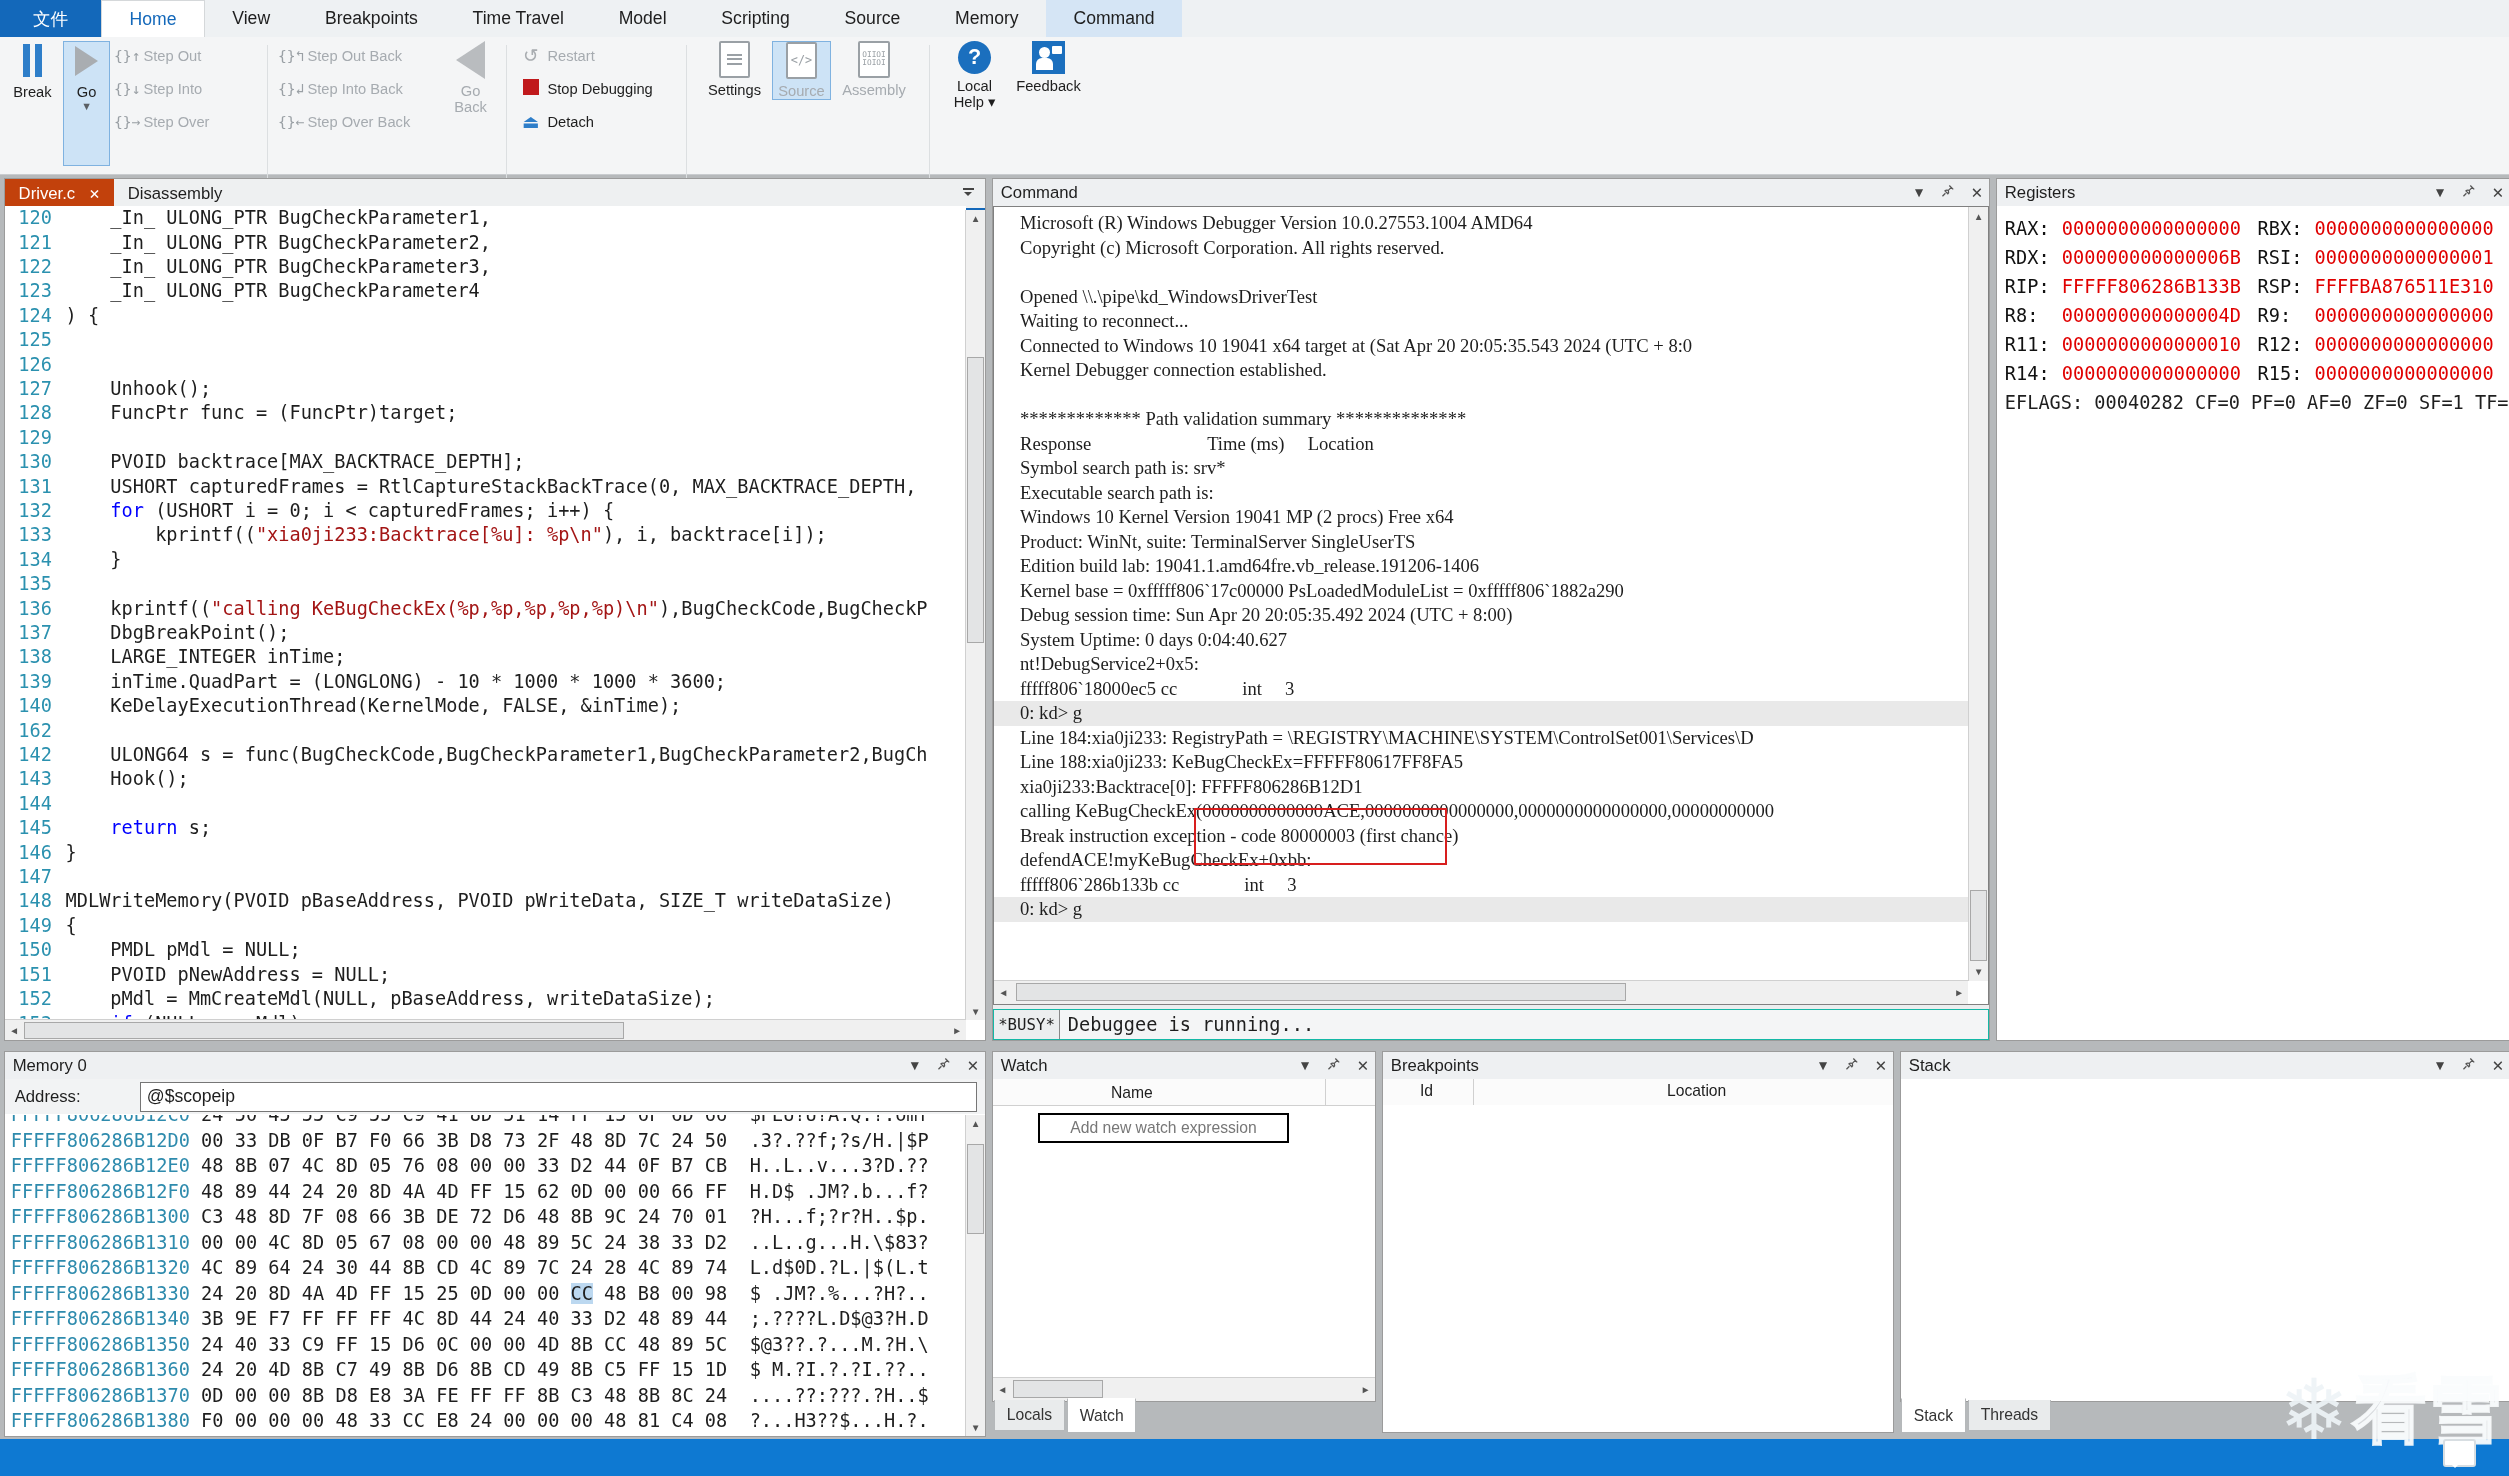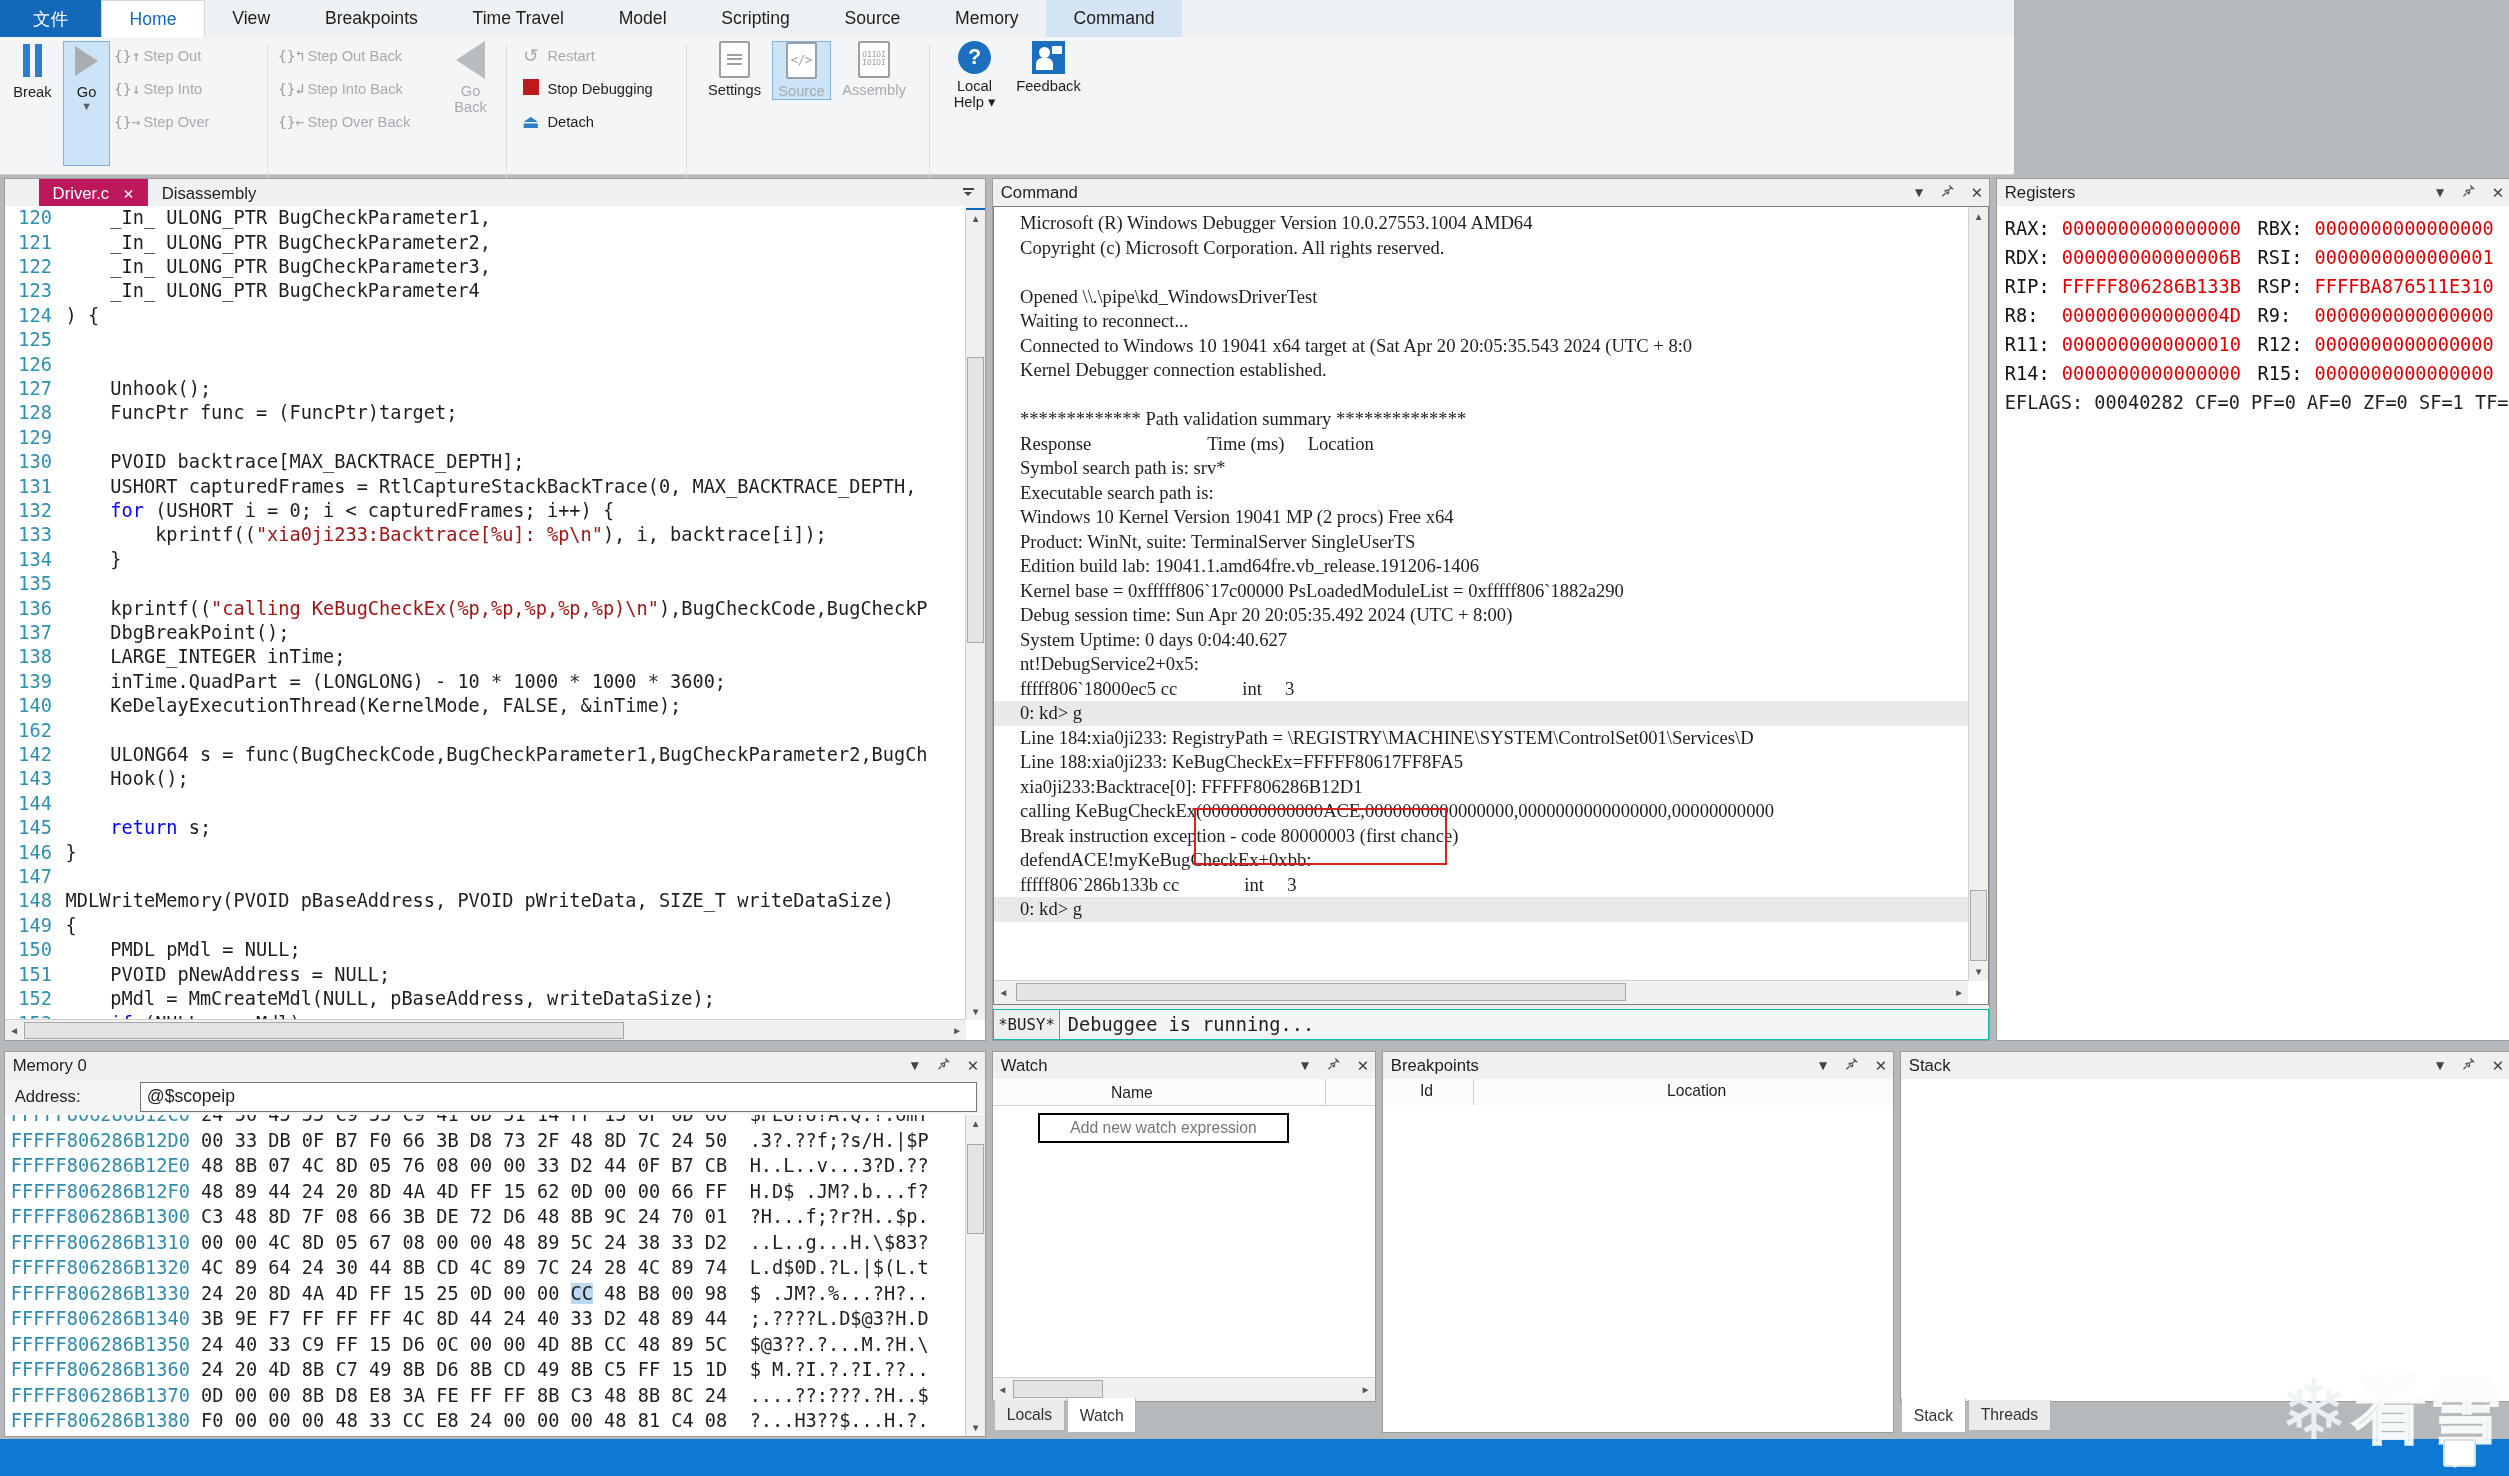--- a/index.html
+++ b/index.html
@@ -1,19 +1,19 @@
 <!DOCTYPE html>
 <html><head>
 <meta charset="utf-8">
 <style>
   html,body{margin:0;padding:0;background:#8f9396;}
   #screen{position:relative;width:2509px;height:1476px;background:#b6b9bb;overflow:hidden;
           font-family:"Liberation Sans",sans-serif;color:#1e1e1e;}
   
-  #ribbon{position:absolute;left:0;top:0;width:2014px;height:174px;background:#f4f5f6;border-bottom:1px solid #c9cccf;}
+  #ribbon{position:absolute;left:0;top:0;width:2509px;height:174px;background:#f4f5f6;border-bottom:1px solid #c9cccf;}
   #tabrow{position:absolute;left:0;top:0;width:100%;height:37px;background:#eef1f3;display:flex;align-items:stretch;}
   .filetab{background:#1368ba;color:#fff;font-size:17.6px;display:flex;align-items:center;padding:0 33px;}
   .rtab{display:flex;align-items:center;padding:0 27.4px;font-size:17.6px;color:#1e1e1e;}
   .rtab.active{background:#fff;color:#1368ba;border:1px solid #d5d8da;border-bottom:none;}
   .rtab.hl{background:#d5e5f5;}
   #ribbonbody{position:absolute;left:0;top:37px;width:100%;height:137px;}
   .rsep{position:absolute;top:7.8px;height:147px;width:1px;background:#dcdfe1;}
   .grouplabel{position:absolute;top:145px;transform:translateX(-50%);font-size:14.7px;color:#8d939a;white-space:nowrap;}
   .bigbtn{position:absolute;top:3.9px;display:flex;flex-direction:column;align-items:center;font-size:14.7px;}
   .bigbtn .lbl{margin-top:3.9px;text-align:center;line-height:16.7px;}
@@ -45,21 +45,21 @@
   .picons{position:absolute;right:5.9px;top:0;height:27.4px;display:flex;align-items:center;gap:15.7px;color:#444;font-size:13.7px;}
   .picons .x{font-size:14.7px;}
   
   .vsb{position:absolute;width:18.6px;background:#f0f0f0;border-left:1px solid #d0d0d0;}
   .hsb{position:absolute;height:19.6px;background:#f0f0f0;border-top:1px solid #d0d0d0;}
   .sbarr{position:absolute;color:#555;font-size:9.8px;width:18.6px;height:17.6px;display:flex;align-items:center;justify-content:center;}
   .thumb{position:absolute;background:#e3e4e5;border:1px solid #a8a8a8;}
   
   #srcTabs{position:absolute;left:0;top:0;right:0;height:29px;background:#eef0f1;border-bottom:2px solid #1368ba;display:flex;}
   .srctab{display:flex;align-items:center;padding:0 13.7px;font-size:16.7px;gap:13.7px;}
-  .srctab.active{background:#be185d;color:#fff;margin-left:34px;}
+  .srctab.active{background:#c2410c;color:#fff;}
   #srcBody{position:absolute;left:0;top:31px;right:18.6px;bottom:19.6px;overflow:hidden;background:#fff;}
   #srcGutter{position:absolute;left:0;top:31px;width:13.7px;bottom:19.6px;background:#f3f3f3;}
   .src-line{white-space:pre;font-family:"DejaVu Sans Mono",monospace;font-size:18.6px;line-height:24.4px;}
   .src-line .ln{display:inline-block;width:47px;text-align:right;padding-right:13.7px;color:#2b91af;}
   .kw{color:#0000ff;} .str{color:#a31515;}
   
   #cmdBody{position:absolute;left:0;top:27.4px;right:0;bottom:35px;background:#fff;border:1px solid #808080;overflow:hidden;}
   #cmdText{position:absolute;left:0;top:3.9px;right:19.6px;overflow:hidden;}
   .cmd-line{white-space:pre;font-family:Liberation Serif, serif;font-size:18.6px;line-height:24.5px;padding-left:26px;}
   .cmd-line.hl{background:#e9e9e9;}

